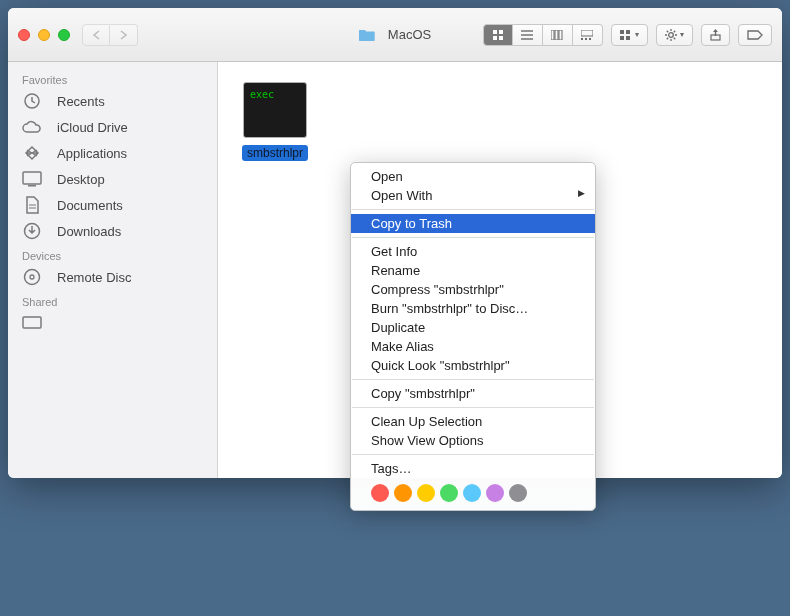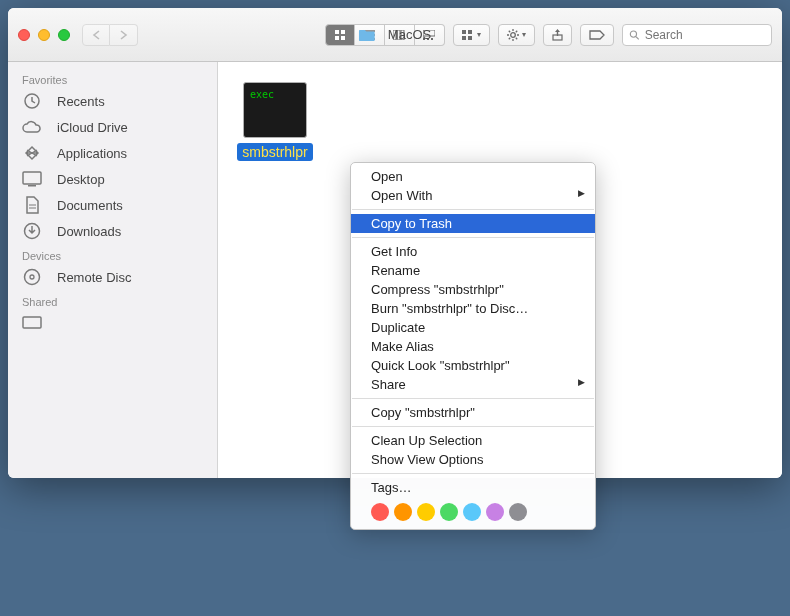--- a/index.html
+++ b/index.html
@@ -28,21 +28,21 @@
     .search input { border: none; outline: none; width: 100%; font-size: 12px; }
     .content { display: flex; flex: 1; overflow: visible; }
     .sidebar { width: 210px; background: #f2f1f3; border-right: 1px solid #d4d4d4; border-radius: 0 0 0 6px; padding-top: 6px; font-size: 13px; overflow: hidden; }
     .sb-header { font-size: 11px; color: #8a8a8a; padding: 6px 14px 2px; font-weight: 500; }
     .sb-item { display: flex; align-items: center; gap: 15px; padding: 4px 14px; color: #444; }
     .sb-icon { width: 20px; height: 18px; display: flex; align-items: center; justify-content: center; color: #7a7a7a; }
     .main { flex: 1; background: #fff; border-radius: 0 0 6px 0; position: relative; overflow: visible; }
     .file { position: absolute; top: 18px; left: 18px; width: 78px; text-align: center; }
     .exec { width: 64px; height: 56px; margin: 2px auto 5px; background: #1a1a1a; border: 1px solid #b0b0b0; border-radius: 3px; display: flex; align-items: flex-start; padding: 6px; }
     .exec-text { color: #00c800; font-size: 10px; font-family: monospace; }
-    .filename { display: inline-block; background: #1f6fd6; color: #fde047; font-size: 14px; padding: 1px 5px; border-radius: 3px; }
+    .filename { display: inline-block; background: #1f6fd6; color: #0f172a; font-size: 12px; padding: 1px 5px; border-radius: 3px; }
     .ctx { position: absolute; top: 162px; left: 350px; width: 246px; background: rgba(255,255,255,0.98); border: 1px solid #c4c4c4; border-radius: 5px; box-shadow: 0 5px 25px rgba(0,0,0,0.25); padding: 4px 0; font-size: 13px; z-index: 100; }
     .ctx-item { padding: 2px 20px; color: #222; position: relative; }
     .ctx-item.hl { background: #2a68d8; color: #fff; }
     .ctx-item.sub::after { content: '▶'; position: absolute; right: 10px; font-size: 9px; color: #333; }
     .ctx-sep { height: 1px; background: #dcdcdc; margin: 4px 1px; }
     .tagrow { display: flex; gap: 5px; padding: 6px 20px 4px; }
     .tagdot { width: 18px; height: 18px; border-radius: 50%; }
     .dim { opacity: 0.5; }
     svg { display: block; }
   </style>
@@ -136,27 +136,20 @@
           <svg width="11" height="12" viewBox="0 0 11 12">
             <path d="M5.5 0 L8 3 H6.2 V7 H4.8 V3 H3 z" fill="currentColor"></path>
             <rect x="1" y="6" width="9" height="5" fill="none" stroke="currentColor" stroke-width="1.2"></rect>
           </svg>
         </div>
       <div class="tbtn">
           <svg width="16" height="10" viewBox="0 0 16 10">
             <path d="M1 1 H11 L15 5 L11 9 H1 z" fill="none" stroke="currentColor" stroke-width="1.3"></path>
           </svg>
         </div>
-      <div class="search">
-        <svg width="12" height="12" viewBox="0 0 12 12">
-            <circle cx="5" cy="5" r="3.5" fill="none" stroke="#999" stroke-width="1.3"></circle>
-            <line x1="8" y1="8" x2="11" y2="11" stroke="#999" stroke-width="1.3"></line>
-          </svg>
-        <input placeholder="Search" style="">
-      </div>
     </div>
   </div>
   <div class="content">
     <div class="sidebar" id="sidebar">
         <div class="sb-header">Favorites</div>
         <div class="sb-item">
           <span class="sb-icon">
             <svg width="18" height="18" viewBox="0 0 18 18">
               <circle cx="9" cy="9" r="7" fill="none" stroke="#7a7a7a" stroke-width="1.5"></circle>
               <path d="M9 5 V9 L12 11" stroke="#7a7a7a" stroke-width="1.5" fill="none"></path>
@@ -246,21 +239,20 @@
     <div class="ctx-sep"></div>
     <div class="ctx-item hl">Copy to Trash</div>
     <div class="ctx-sep"></div>
     <div class="ctx-item">Get Info</div>
     <div class="ctx-item">Rename</div>
     <div class="ctx-item">Compress "smbstrhlpr"</div>
     <div class="ctx-item">Burn "smbstrhlpr" to Disc…</div>
     <div class="ctx-item">Duplicate</div>
     <div class="ctx-item">Make Alias</div>
     <div class="ctx-item">Quick Look "smbstrhlpr"</div>
-    <div class="ctx-item sub">Share</div>
     <div class="ctx-sep"></div>
     <div class="ctx-item">Copy "smbstrhlpr"</div>
     <div class="ctx-sep"></div>
     <div class="ctx-item">Clean Up Selection</div>
     <div class="ctx-item">Show View Options</div>
     <div class="ctx-sep"></div>
     <div class="ctx-item">Tags…</div>
     <div class="tagrow">
       <div class="tagdot" style="background: rgb(255, 90, 82);"></div>
       <div class="tagdot" style="background: rgb(255, 149, 0);"></div>

